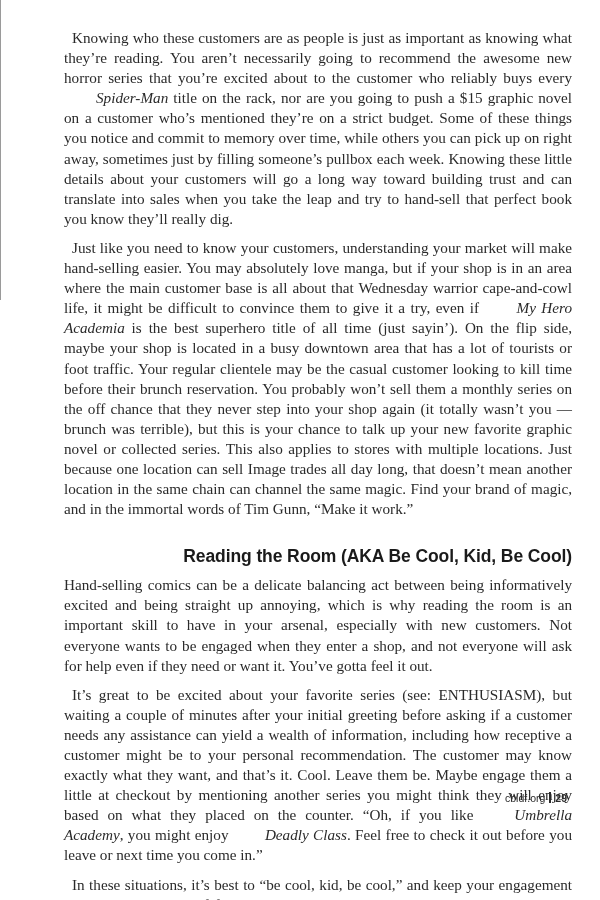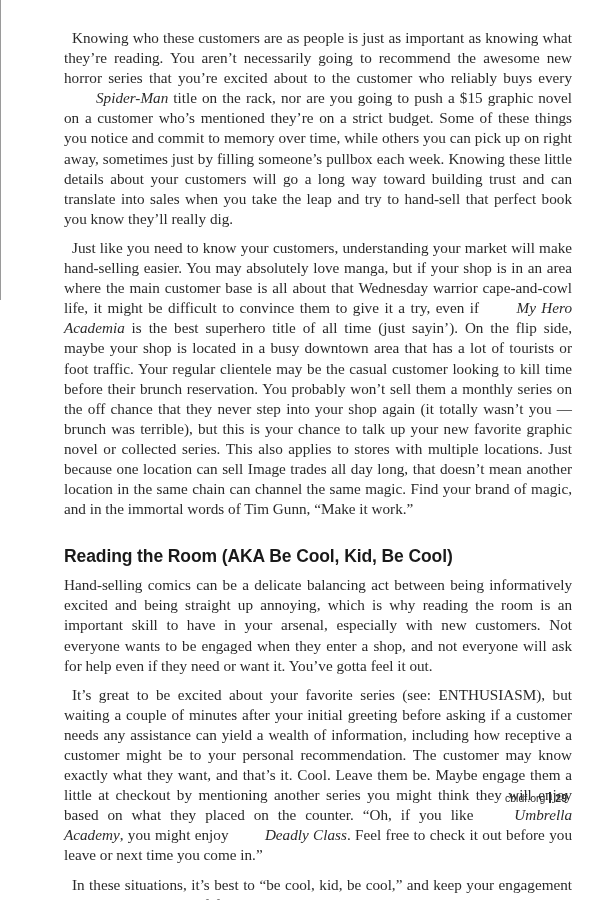--- a/index.html
+++ b/index.html
@@ -44,21 +44,21 @@
       font-style: italic;
       margin-left: 32px;
     }
     .heading {
       font-family: "Liberation Sans", "DejaVu Sans", sans-serif;
       font-weight: bold;
       font-size: 17.5px;
       line-height: 22px;
       color: #1a1a1a;
       margin: 26px 0 8px 0;
-      text-align: left;
+      text-align: right;
       letter-spacing: -0.1px;
     }
     .footer {
       position: absolute;
       right: 33px;
       top: 792px;
       font-family: "Liberation Sans", "DejaVu Sans", sans-serif;
       font-size: 10.5px;
       color: #2a2a2a;
     }

